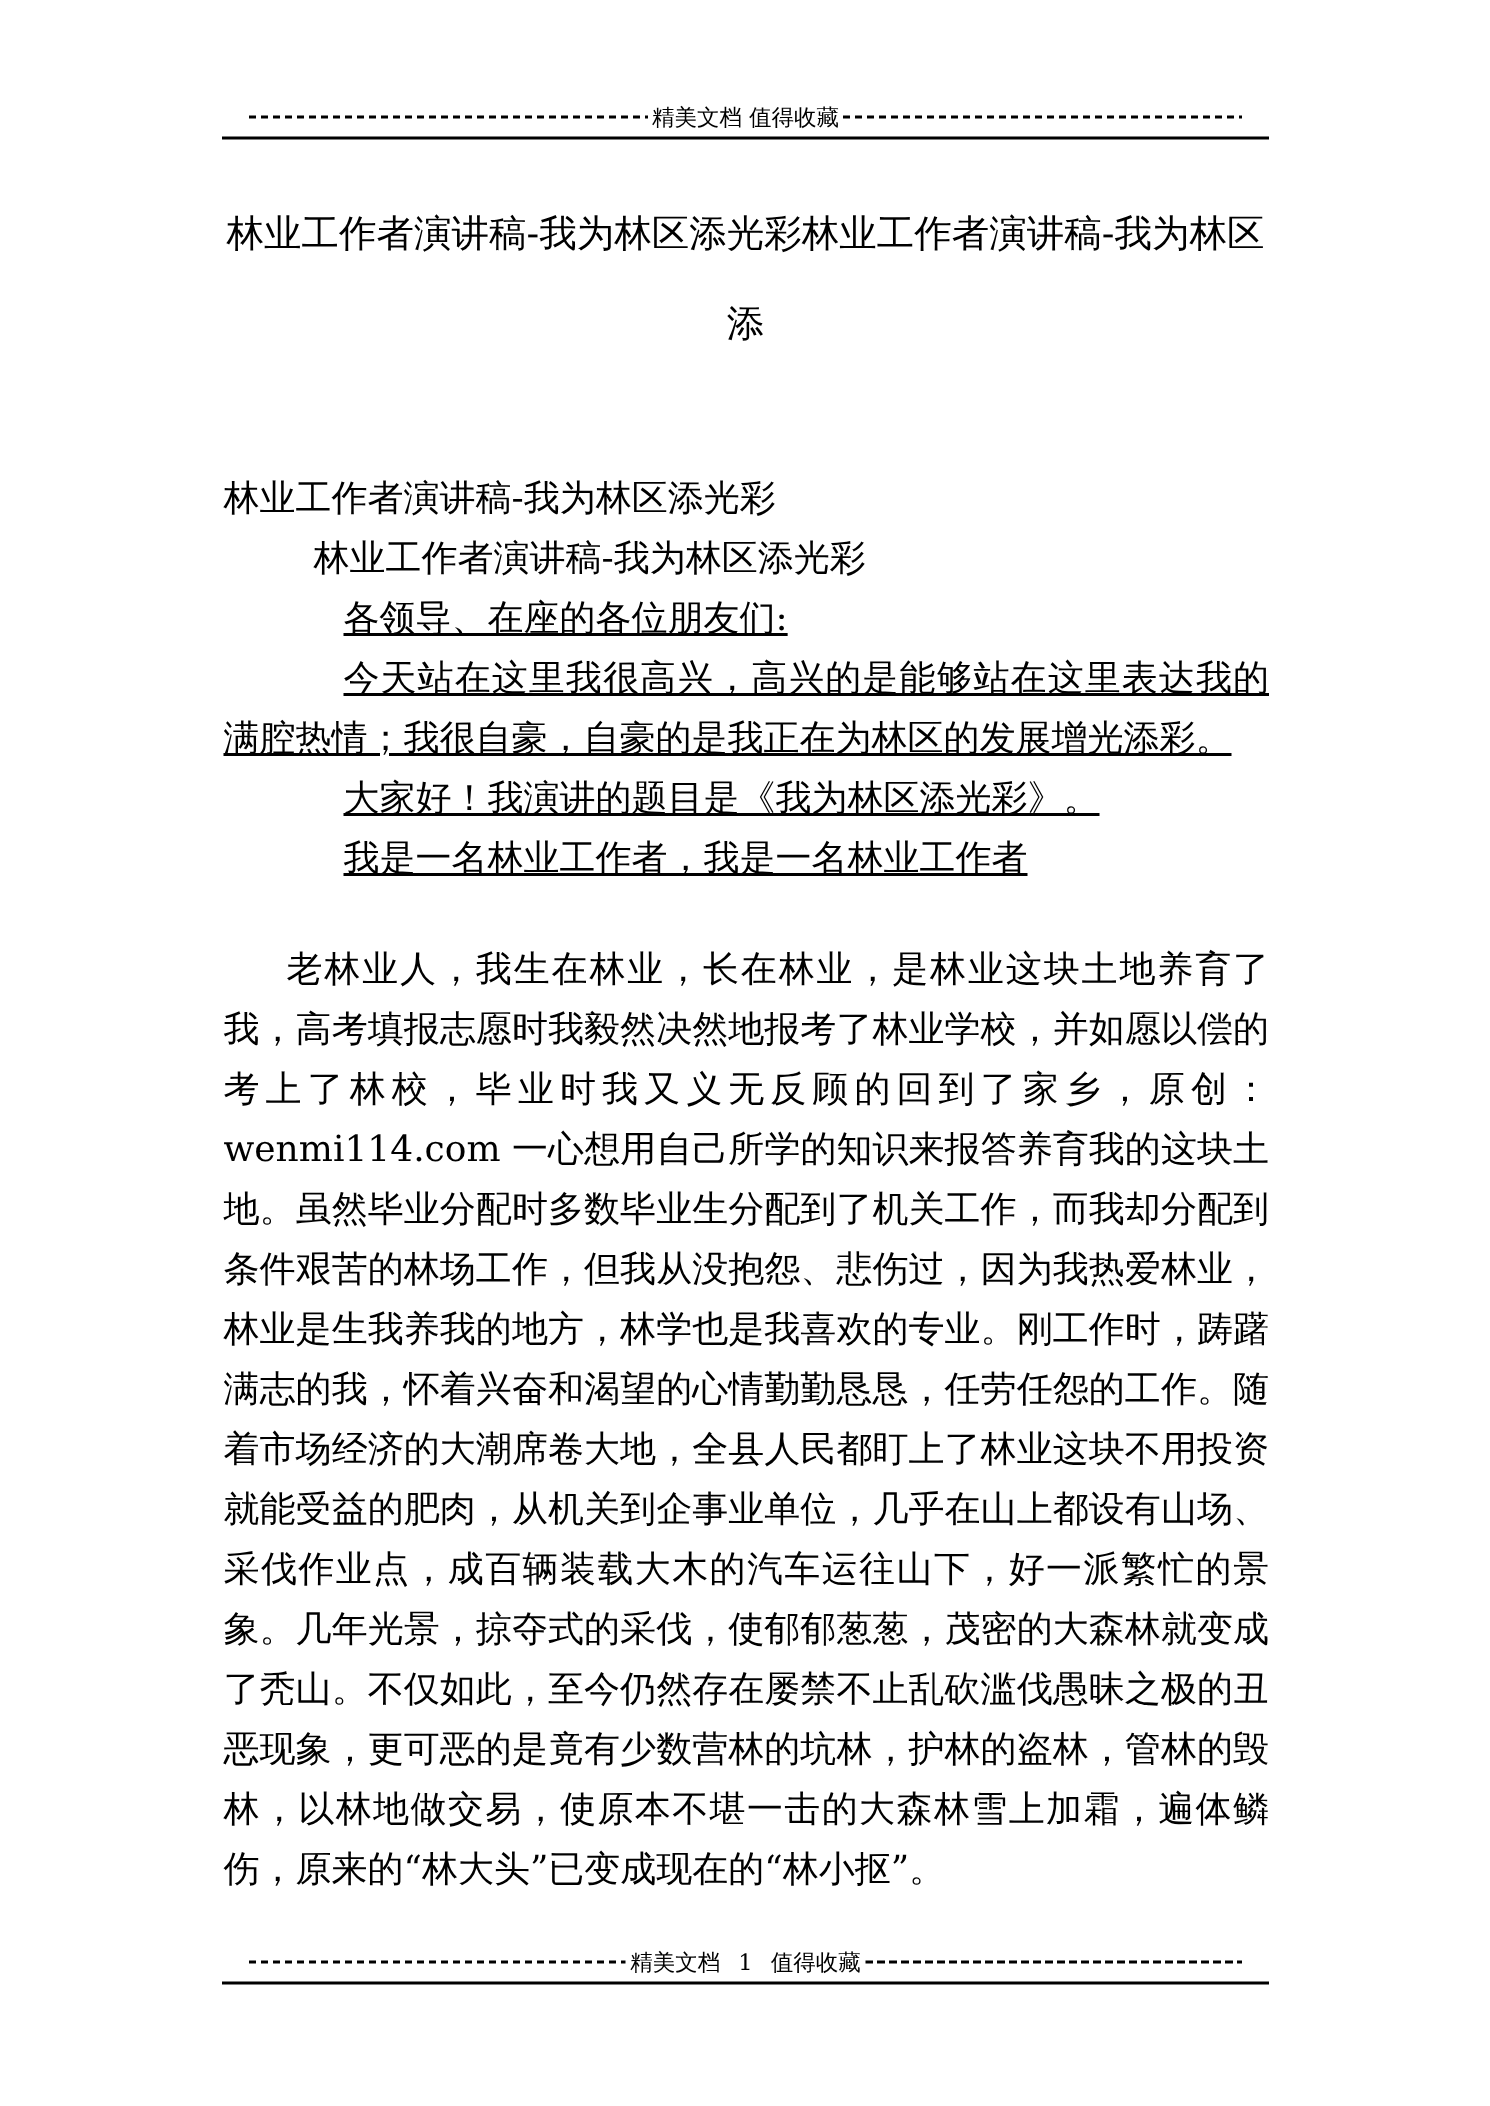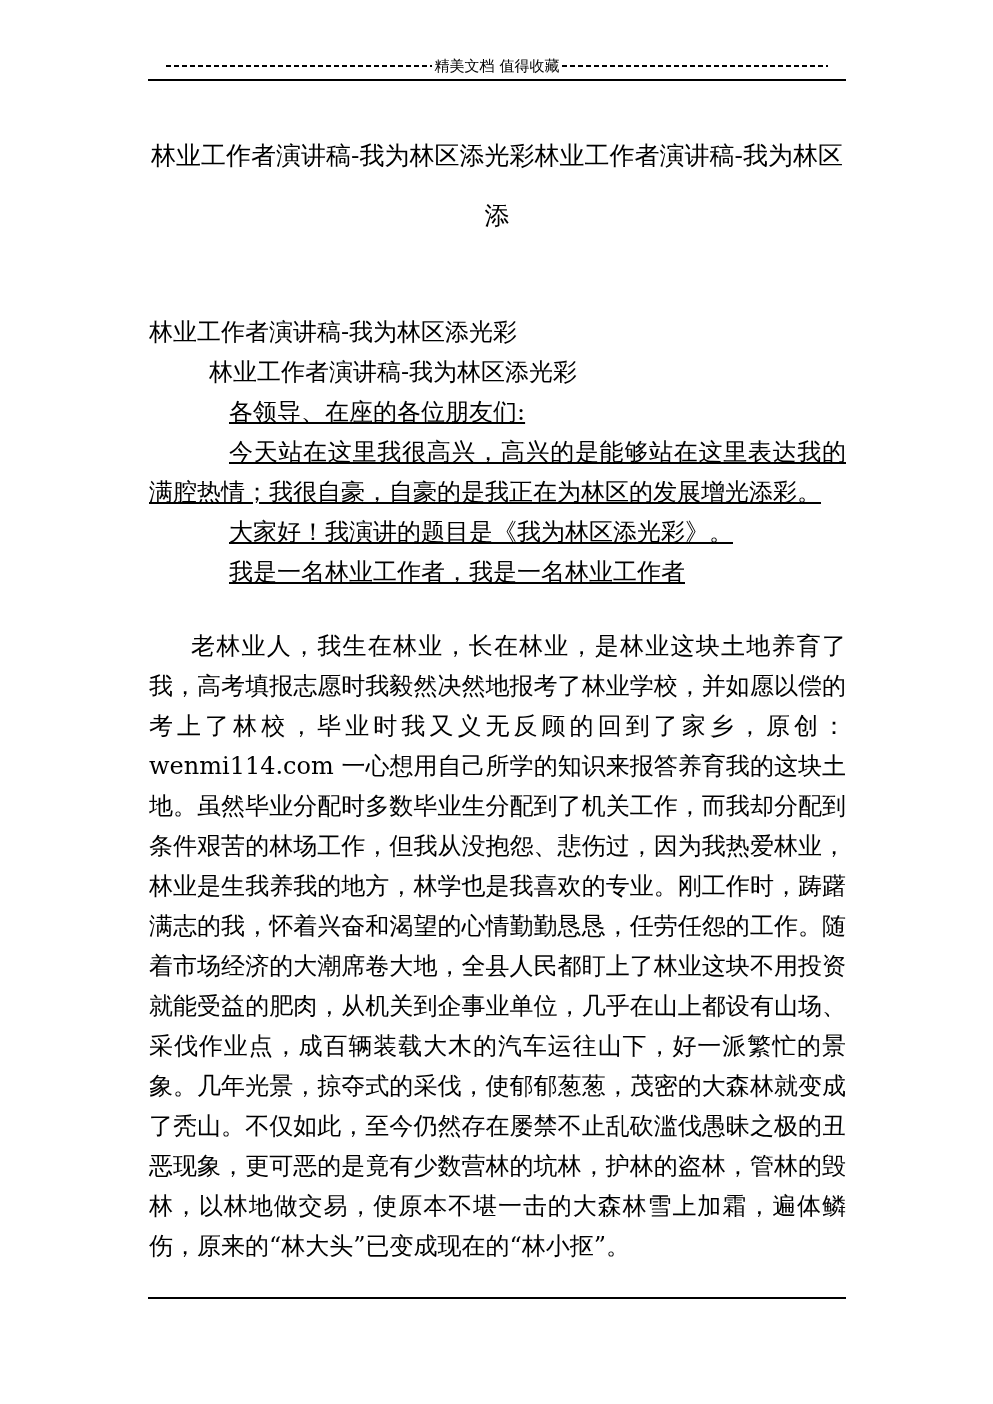--- a/index.html
+++ b/index.html
@@ -34,21 +34,21 @@
     font-size: 15px;
     line-height: 16px;
     padding: 0 3px;
   }
   .hf-text .pgnum { padding: 0 12px; }
   .solid-rule {
     height: 2px;
     background: #000;
     margin-top: 1px;
   }
-  #page-header { top: 54px; }
+  #page-header { top: 66px; }
   #page-footer { top: 1296px; }
 
   
   .doc-title {
     position: absolute;
     top: 126px;
     left: 148px;
     width: 698px;
     text-align: center;
     font-weight: normal;
@@ -93,14 +93,19 @@
   <p class="ind-0">林业工作者演讲稿-我为林区添光彩</p>
   <p class="ind-3">林业工作者演讲稿-我为林区添光彩</p>
   <p class="ind-4">各领导、在座的各位朋友们:</p>
   <p class="ind-4">今天站在这里我很高兴，高兴的是能够站在这里表达我的满腔热情；我很自豪，自豪的是我正在为林区的发展增光添彩。</p>
   <p class="ind-4">大家好！我演讲的题目是《我为林区添光彩》。</p>
   <p class="ind-4">我是一名林业工作者，我是一名林业工作者</p>
   <p class="ind-2 gap-before">老林业人，我生在林业，长在林业，是林业这块土地养育了我，高考填报志愿时我毅然决然地报考了林业学校，并如愿以偿的考上了林校，毕业时我又义无反顾的回到了家乡，原创：wenmi114.com 一心想用自己所学的知识来报答养育我的这块土地。虽然毕业分配时多数毕业生分配到了机关工作，而我却分配到条件艰苦的林场工作，但我从没抱怨、悲伤过，因为我热爱林业，林业是生我养我的地方，林学也是我喜欢的专业。刚工作时，踌躇满志的我，怀着兴奋和渴望的心情勤勤恳恳，任劳任怨的工作。随着市场经济的大潮席卷大地，全县人民都盯上了林业这块不用投资就能受益的肥肉，从机关到企事业单位，几乎在山上都设有山场、采伐作业点，成百辆装载大木的汽车运往山下，好一派繁忙的景象。几年光景，掠夺式的采伐，使郁郁葱葱，茂密的大森林就变成了秃山。不仅如此，至今仍然存在屡禁不止乱砍滥伐愚昧之极的丑恶现象，更可恶的是竟有少数营林的坑林，护林的盗林，管林的毁林，以林地做交易，使原本不堪一击的大森林雪上加霜，遍体鳞伤，原来的“林大头”已变成现在的“林小抠”。</p>
 </div>
 
 <div class="hf" id="page-footer">
+  <div class="hf-row">
+    <span class="dash-line"></span>
+    <span class="hf-text"><span>精美文档</span><span class="pgnum">1</span><span>值得收藏</span></span>
+    <span class="dash-line"></span>
+  </div>
   <div class="solid-rule"></div>
 </div>
 
 </body></html>

